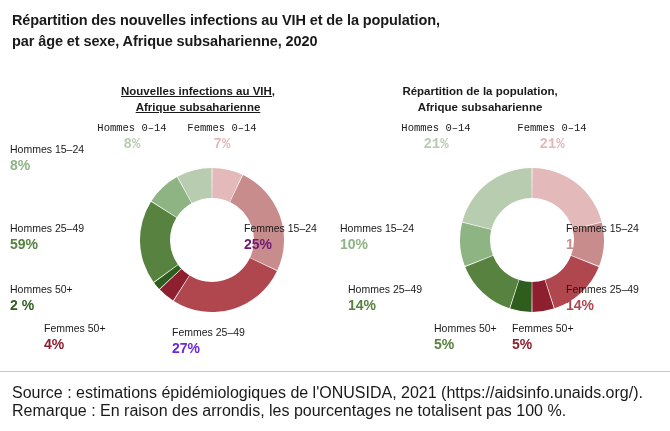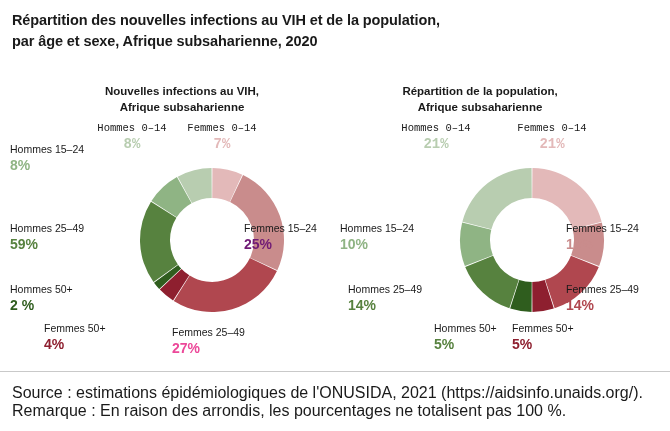--- a/index.html
+++ b/index.html
@@ -33,21 +33,21 @@
   }
   .panel-subtitle {
     position: absolute;
     font-size: 11.5px;
     font-weight: bold;
     line-height: 1.35;
     text-align: center;
     color: #1a1a1a;
     width: 260px;
   }
-  #subtitle-left  { left: 52px;  top: 84px; }
+  #subtitle-left  { left: 68px;  top: 84px; text-decoration: underline; }
   #subtitle-right { left: 350px; top: 84px; }
 
   .donut-wrap {
     position: absolute;
     width: 160px;
     height: 160px;
   }
   #donut-left  { left: 132px; top: 160px; }
   #donut-right { left: 452px; top: 160px; }
 
@@ -140,21 +140,21 @@
     <span class="pct" style="color:#2f5d1e;">2 %</span>
   </div>
 
   <div class="lbl" style="left:44px; top:322px;">
     <span>Femmes 50+</span>
     <span class="pct" style="color:#8e1f2f;">4%</span>
   </div>
 
   <div class="lbl" style="left:172px; top:326px;">
     <span>Femmes 25–49</span>
-    <span class="pct" style="color:#ec4899;">27%</span>
+    <span class="pct" style="color:#6d28d9;">27%</span>
   </div>
 
   <div class="panel-subtitle" id="subtitle-right">Répartition de la population,<br>Afrique subsaharienne</div>
 
   <div class="donut-wrap" id="donut-right">
     <svg viewBox="0 0 160 160" width="160" height="160">
       <g id="slices-right">
           <path d="M 80.43199740800468 8.001295996112006 A 72 72 0 0 1 149.62929893459827 61.676225010212775 L 120.61709104518232 69.31113125595745 A 42 42 0 0 0 80.25199848800273 38.000755997732 Z" fill="#e3b9b9"></path>
           <path d="M 149.84416570790268 62.51307584030184 A 72 72 0 0 1 147.10173084982603 106.10282967338037 L 119.14267632906518 95.22665064280523 A 42 42 0 0 0 120.74242999627654 69.79929424017607 Z" fill="#c98c8c"></path>
           <path d="M 146.7836731446607 106.9061517372352 A 72 72 0 0 1 102.65967706007842 148.34134206710428 L 93.2181449517124 119.8657828724775 A 42 42 0 0 0 118.95714266771874 95.69525518005386 Z" fill="#b0474f"></path>

